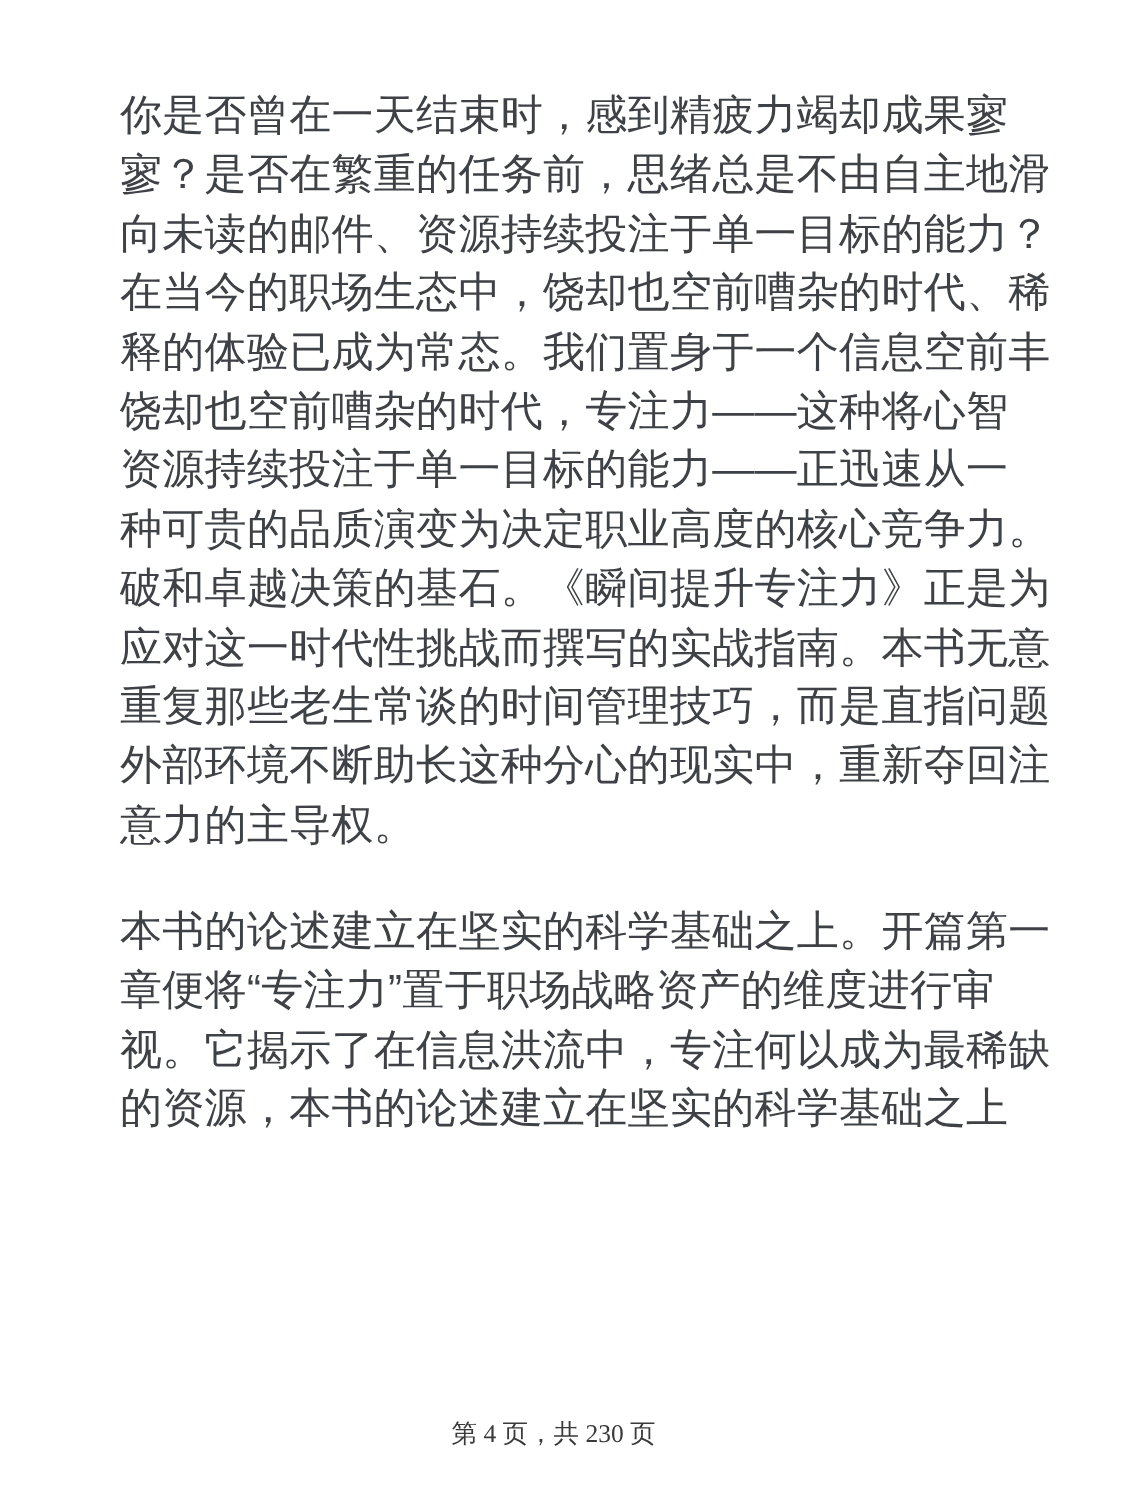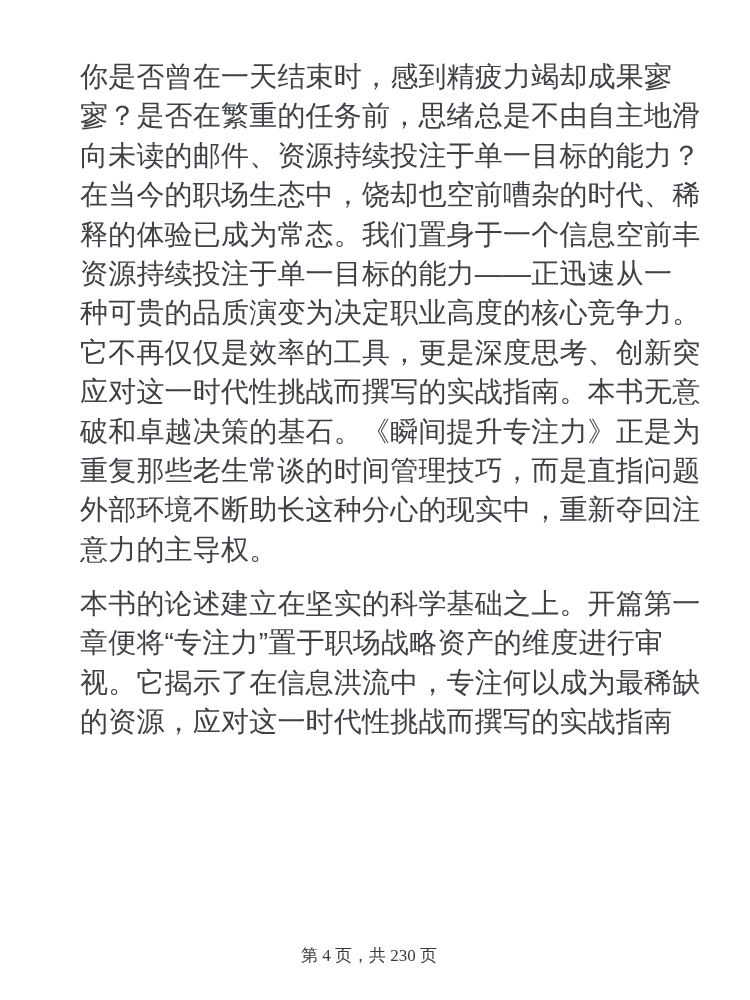--- a/index.html
+++ b/index.html
@@ -19,21 +19,21 @@
     position: absolute;
     left: 80px;
     top: 57px;
     width: 640px;
   }
   .paragraph {
     margin: 0;
     padding: 0;
   }
   .paragraph + .paragraph {
-    margin-top: 15px;
+    margin-top: 32px;
   }
   .line {
     font-size: 28px;
     line-height: 39.4px;
     height: 39.4px;
     white-space: nowrap;
     color: #3e4145;
     letter-spacing: 0.2px;
   }
   .footer {
@@ -53,33 +53,33 @@
 
 <div class="page">
   <div class="content">
 
     <div class="paragraph">
       <div class="line">你是否曾在一天结束时，感到精疲力竭却成果寥</div>
       <div class="line">寥？是否在繁重的任务前，思绪总是不由自主地滑</div>
       <div class="line">向未读的邮件、资源持续投注于单一目标的能力？</div>
       <div class="line">在当今的职场生态中，饶却也空前嘈杂的时代、稀</div>
       <div class="line">释的体验已成为常态。我们置身于一个信息空前丰</div>
+      <div class="line">饶却也空前嘈杂的时代，专注力——这种将心智</div>
       <div class="line">资源持续投注于单一目标的能力——正迅速从一</div>
       <div class="line">种可贵的品质演变为决定职业高度的核心竞争力。</div>
-      <div class="line">它不再仅仅是效率的工具，更是深度思考、创新突</div>
+      <div class="line">破和卓越决策的基石。《瞬间提升专注力》正是为</div>
       <div class="line">应对这一时代性挑战而撰写的实战指南。本书无意</div>
-      <div class="line">破和卓越决策的基石。《瞬间提升专注力》正是为</div>
       <div class="line">重复那些老生常谈的时间管理技巧，而是直指问题</div>
       <div class="line">外部环境不断助长这种分心的现实中，重新夺回注</div>
       <div class="line">意力的主导权。</div>
     </div>
 
     <div class="paragraph">
       <div class="line">本书的论述建立在坚实的科学基础之上。开篇第一</div>
       <div class="line">章便将“专注力”置于职场战略资产的维度进行审</div>
       <div class="line">视。它揭示了在信息洪流中，专注何以成为最稀缺</div>
-      <div class="line">的资源，应对这一时代性挑战而撰写的实战指南</div>
+      <div class="line">的资源，本书的论述建立在坚实的科学基础之上</div>
     </div>
 
   </div>
 
   <div class="footer">第 4 页，共 230 页</div>
 </div>
 
 </body></html>

